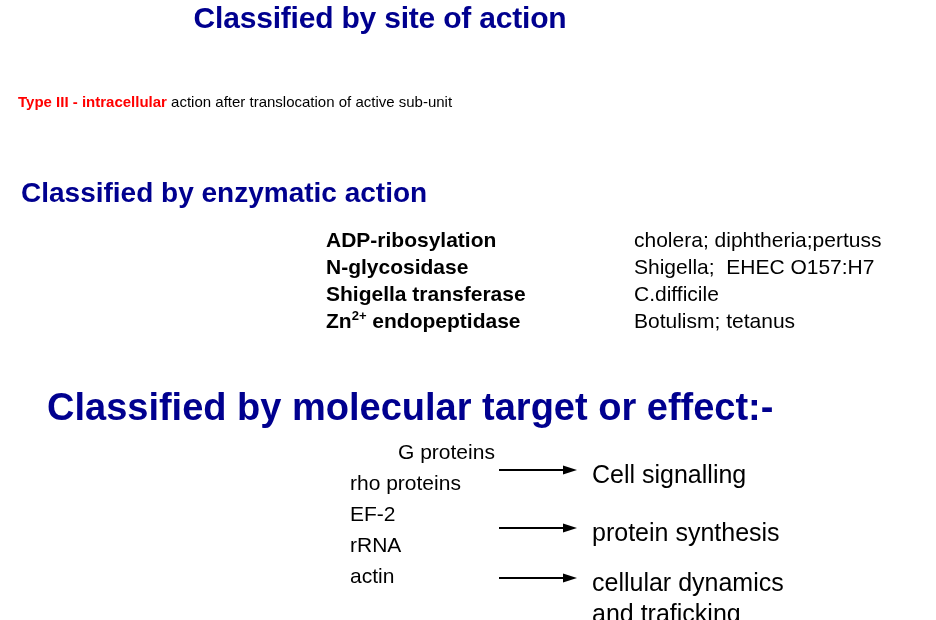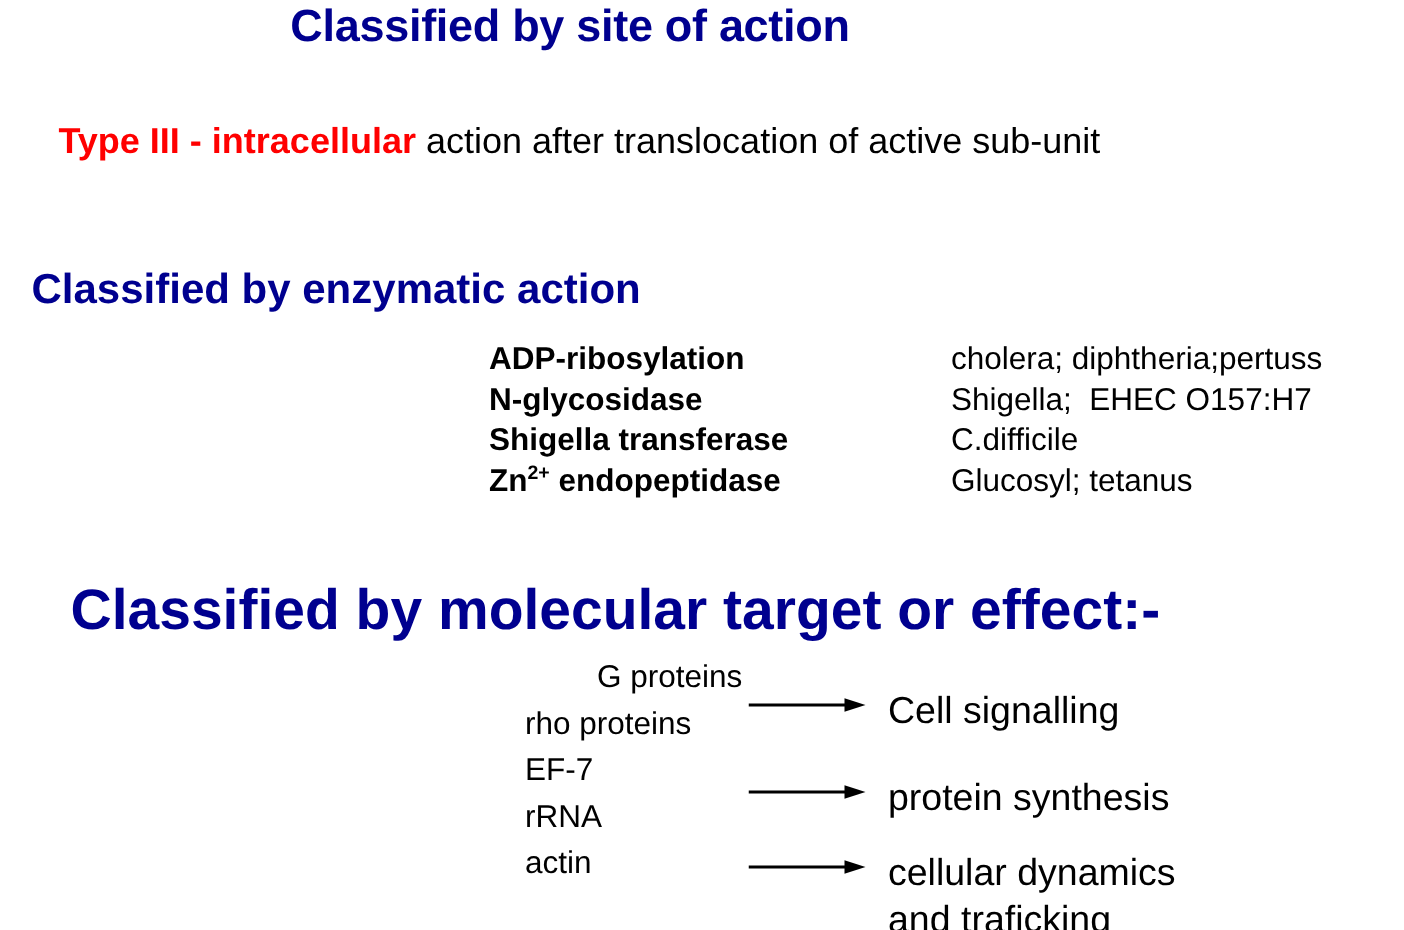--- a/index.html
+++ b/index.html
@@ -42,27 +42,26 @@
   }
   #heading-molecular {
     top: 388px;
     left: 47px;
     font-size: 38px;
   }
 
   
   #type-line {
     position: absolute;
-    top: 81px;
+    top: 93px;
     left: 18px;
-    font-size: 24px;
+    font-size: 15px;
     color: #000000;
     white-space: nowrap;
     line-height: 1.15;
-    margin-left: 21px;
   }
   #type-line .red-bold {
     color: #ff0000;
     font-weight: bold;
   }
   #type-line .rest {
     color: #000000;
     font-weight: normal;
   }
 
@@ -155,32 +154,32 @@
       <div class="enz-org">Shigella;  EHEC O157:H7</div>
     </div>
 
     <div class="enz-row">
       <div class="enz-name">Shigella transferase</div>
       <div class="enz-org">C.difficile</div>
     </div>
 
     <div class="enz-row">
       <div class="enz-name"><span>Zn</span><sup>2+</sup><span> endopeptidase</span></div>
-      <div class="enz-org">Glucosyl; tetanus</div>
+      <div class="enz-org">Botulism; tetanus</div>
     </div>
 
   </div>
 
   <div class="heading" id="heading-molecular">Classified by molecular target or effect:-</div>
 
   <div id="target-block">
 
     <div class="target-item" style="top:0px;margin-left:48px;">G proteins</div>
     <div class="target-item" style="top:31px;">rho proteins</div>
-    <div class="target-item" style="top:62px;">EF-7</div>
+    <div class="target-item" style="top:62px;">EF-2</div>
     <div class="target-item" style="top:93px;">rRNA</div>
     <div class="target-item" style="top:124px;">actin</div>
 
     <div class="arrow" style="top:23px;">
       <svg width="80" height="12" viewBox="0 0 80 12">
         <line x1="0" y1="6" x2="66" y2="6" stroke="#000000" stroke-width="2"></line>
         <polygon points="64,1.5 78,6 64,10.5" fill="#000000"></polygon>
       </svg>
     </div>
     <div class="arrow" style="top:81px;">

